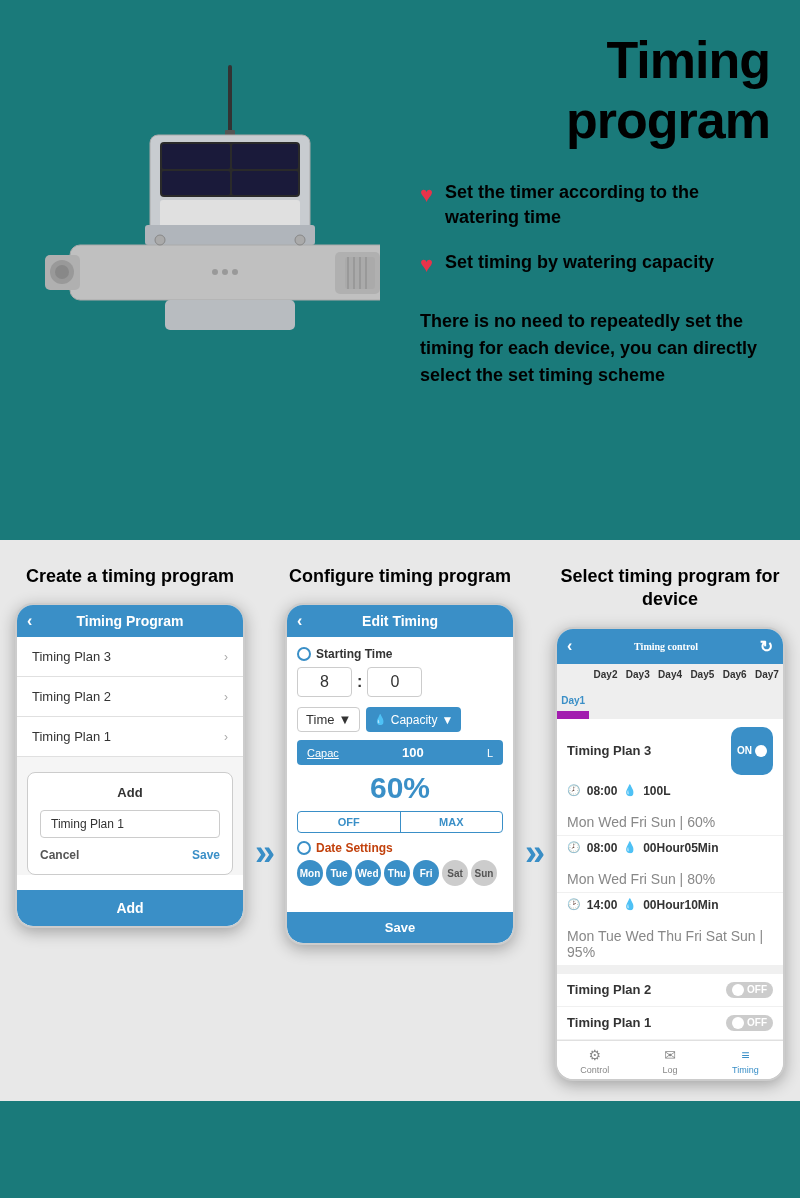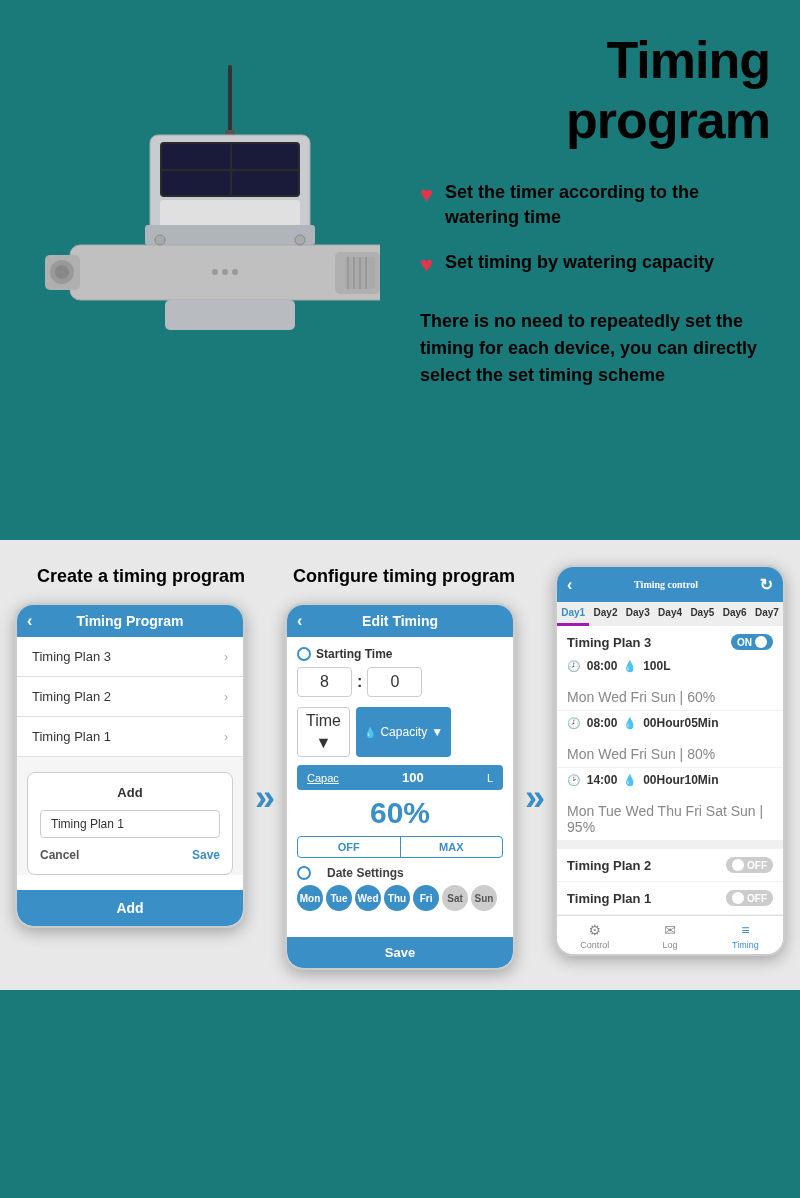--- a/index.html
+++ b/index.html
@@ -74,21 +74,21 @@
       padding: 25px 15px 20px 15px;
       display: flex;
       gap: 10px;
       justify-content: space-between;
     }
 
     .step-col {
       flex: 1;
       display: flex;
       flex-direction: column;
-      align-items: flex-end;
+      align-items: center;
       gap: 10px;
     }
 
     .step-title {
       font-size: 18px;
       font-weight: 800;
       color: #000;
       text-align: center;
       line-height: 1.3;
       margin-bottom: 5px;
@@ -241,26 +241,25 @@
     }
     .p2-dropdowns {
       display: flex;
       gap: 6px;
       margin-bottom: 8px;
     }
     .p2-dropdown {
       border: 1px solid #ccc;
       border-radius: 4px;
       padding: 4px 8px;
-      font-size: 16px;
+      font-size: 13px;
       color: #333;
       display: flex;
       align-items: center;
       gap: 4px;
-      flex-direction: column;
     }
     .p2-dropdown-capacity {
       background: #3a8fc7;
       color: #fff;
       border-radius: 4px;
       padding: 4px 8px;
       font-size: 12px;
       display: flex;
       align-items: center;
       gap: 4px;
@@ -290,26 +289,26 @@
       display: flex;
       border: 1px solid #3a8fc7;
       border-radius: 4px;
       overflow: hidden;
       margin-bottom: 8px;
     }
     .p2-off { flex: 1; text-align: center; padding: 4px; font-size: 11px; color: #3a8fc7; font-weight: 600; }
     .p2-max { flex: 1; text-align: center; padding: 4px; font-size: 11px; color: #3a8fc7; font-weight: 600; border-left: 1px solid #3a8fc7; }
     .p2-date-label {
       font-size: 12px;
-      color: #404040;
+      color: #c2410c;
       font-weight: 600;
       margin-bottom: 5px;
       display: flex;
       align-items: center;
-      gap: 16px;
+      gap: 5px;
     }
     .day-pills {
       display: flex;
       gap: 3px;
       margin-bottom: 16px;
       flex-wrap: wrap;
     }
     .day-pill {
       width: 26px; height: 26px;
       border-radius: 50%;
@@ -361,34 +360,35 @@
       flex: 1;
       text-align: center;
       padding: 5px 2px;
       font-size: 10px;
       color: #333;
       font-weight: 600;
       border-bottom: 2px solid transparent;
     }
     .day-tab.active {
       color: #3a8fc7;
-      border-bottom: 3px solid #a21caf;
+      border-bottom: 8px solid #a21caf;
+      margin-top: 26px;
     }
     .p3-plan-header {
       padding: 8px 10px 4px;
       display: flex;
       justify-content: space-between;
       align-items: center;
       background: #fff;
     }
     .p3-plan-name { font-size: 13px; font-weight: 600; color: #333; }
     .toggle-on {
       background: #3a8fc7;
       border-radius: 10px;
-      padding: 2px 6px;
+      padding: 18px 6px;
       font-size: 10px;
       color: #fff;
       font-weight: 700;
       display: flex;
       align-items: center;
       gap: 3px;
     }
     .toggle-circle {
       width: 12px; height: 12px;
       background: #fff;
@@ -618,20 +618,21 @@
           <div class="day-pill inactive">Sun</div>
         </div>
       </div>
       <div class="p2-save-btn">Save</div>
     </div>
   </div>
 
   <div class="step-arrow">»</div>
 
   <div class="step-col">
+    <div class="step-title">Select timing program for device</div>
     <div class="phone-mockup">
       <div class="phone3-header">
         <span class="phone3-back">‹</span>
         <span class="phone3-title">Timing control</span>
         <span class="phone3-refresh">↻</span>
       </div>
       <div class="day-tabs">
         <div class="day-tab active">Day1</div>
         <div class="day-tab">Day2</div>
         <div class="day-tab">Day3</div>

